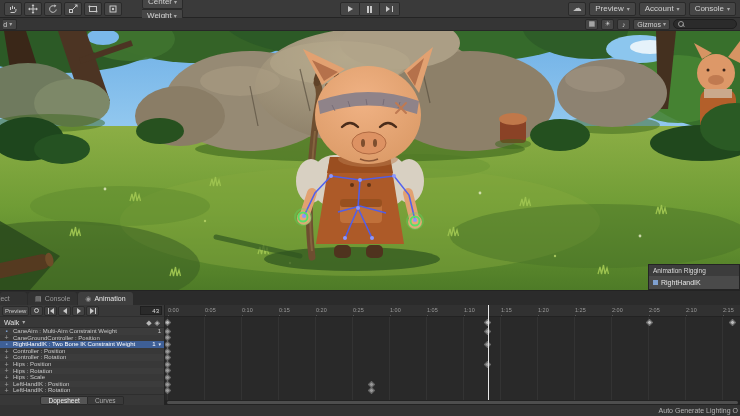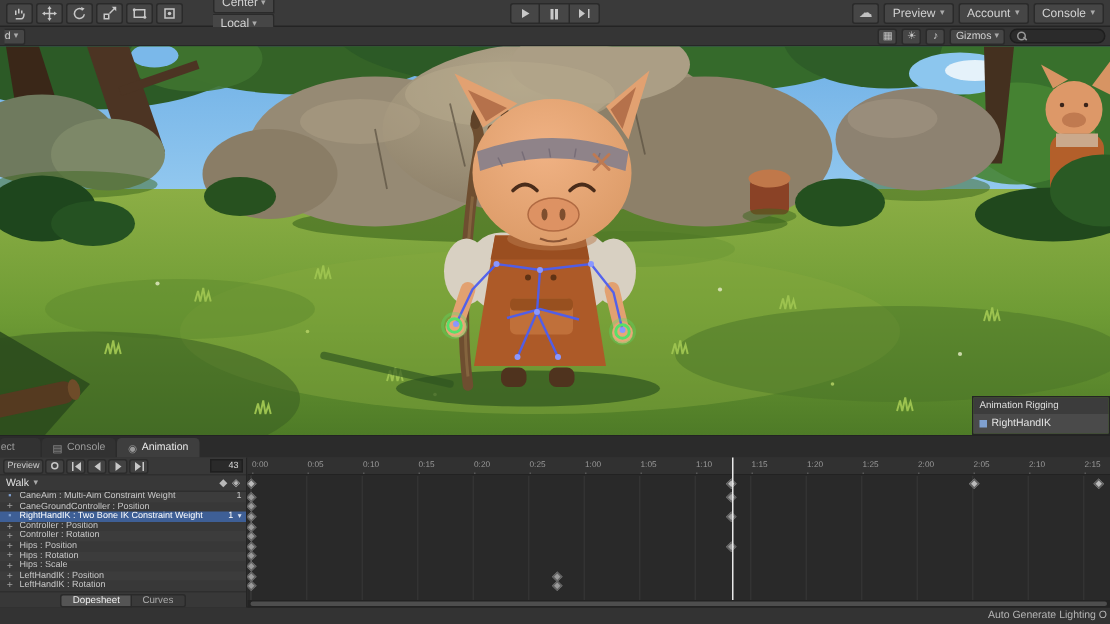--- a/index.html
+++ b/index.html
@@ -173,21 +173,21 @@
           </svg>
         </span>
     </div>
 
     <div class="seg">
       <div class="seg-btn">
         <span>Center</span>
         <span class="caret">▾</span>
       </div>
       <div class="seg-btn">
-        <span>Local</span>
+        <span>Weight</span>
         <span class="caret">▾</span>
       </div>
     </div>
 
     <div class="play-group">
       <div class="play-btn">
           <span class="tri-r"></span>
         </div>
       <div class="play-btn">
           <span class="vbar"></span>

